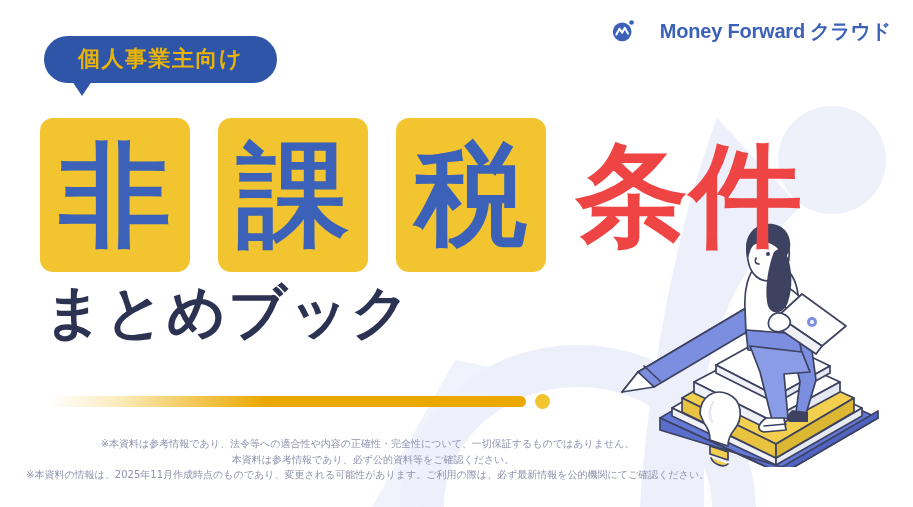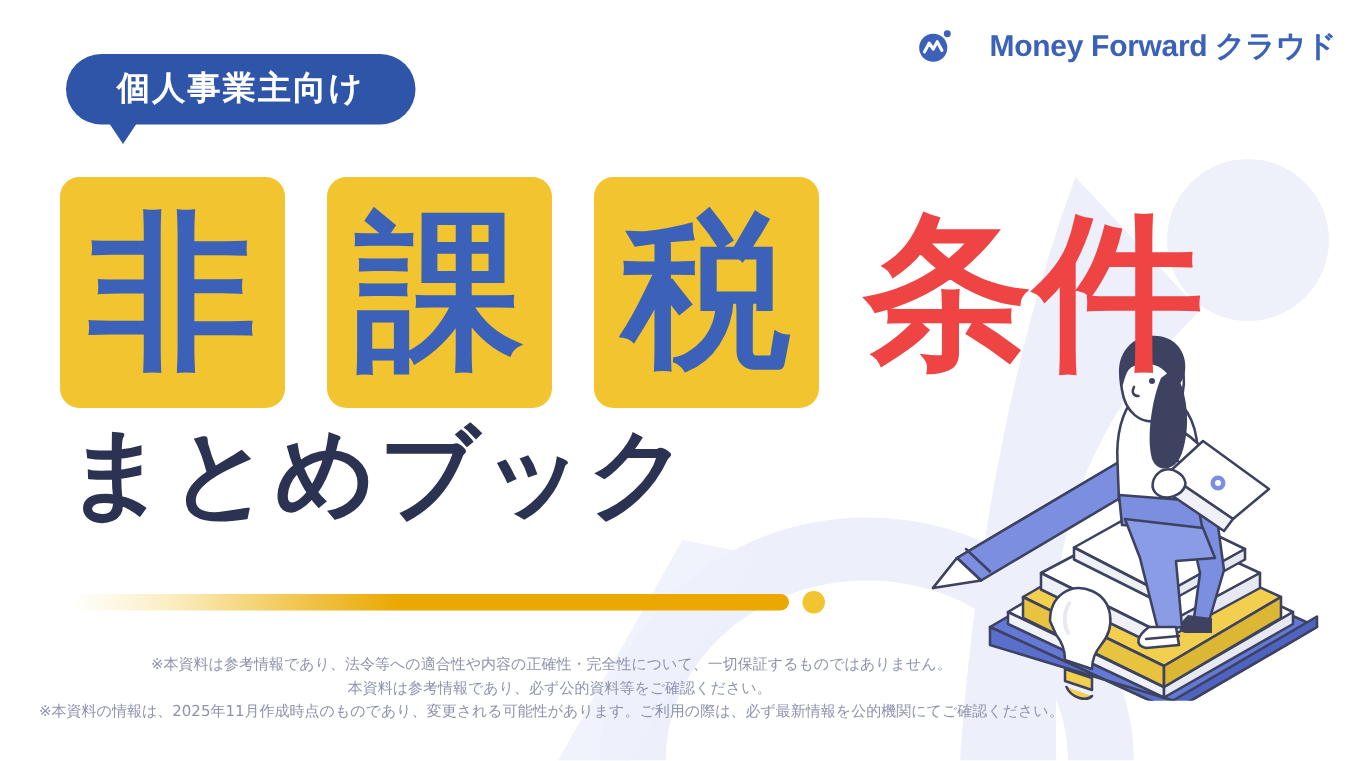--- a/index.html
+++ b/index.html
@@ -36,21 +36,21 @@
     white-space:nowrap;line-height:1;
   }
   .logo-text .cloud{margin-left:5px;font-weight:bold;}
 
   
   .badge-wrap{
     position:absolute;left:44px;top:36px;z-index:30;
   }
   .badge{
     background:#2f55a8;
-    color:#ffffff;
+    color:#eab308;
     font-size:22px;font-weight:bold;
     letter-spacing:1.5px;
     padding:11px 34px 12px;
     border-radius:30px;
     display:inline-block;
     line-height:1.1;
     white-space:nowrap;
   }
   .badge-tail{
     position:absolute;left:28px;bottom:-13px;
@@ -82,21 +82,21 @@
     color:#ef4444;
     margin-left:2px;
     letter-spacing:2px;
     white-space:nowrap;
     font-family:"DejaVu Sans","Liberation Sans",sans-serif;
   }
 
   
   .subtitle{
     position:absolute;left:44px;top:283px;z-index:30;
-    font-size:66px;line-height:1;font-weight:bold;
+    font-size:58px;line-height:1;font-weight:bold;
     color:#2b3252;letter-spacing:2px;
     white-space:nowrap;
     font-family:"DejaVu Sans","Liberation Sans",sans-serif;
     text-align:center;
   }
 
   
   .rule-wrap{
     position:absolute;left:48px;top:394px;z-index:30;
     display:flex;align-items:center;

